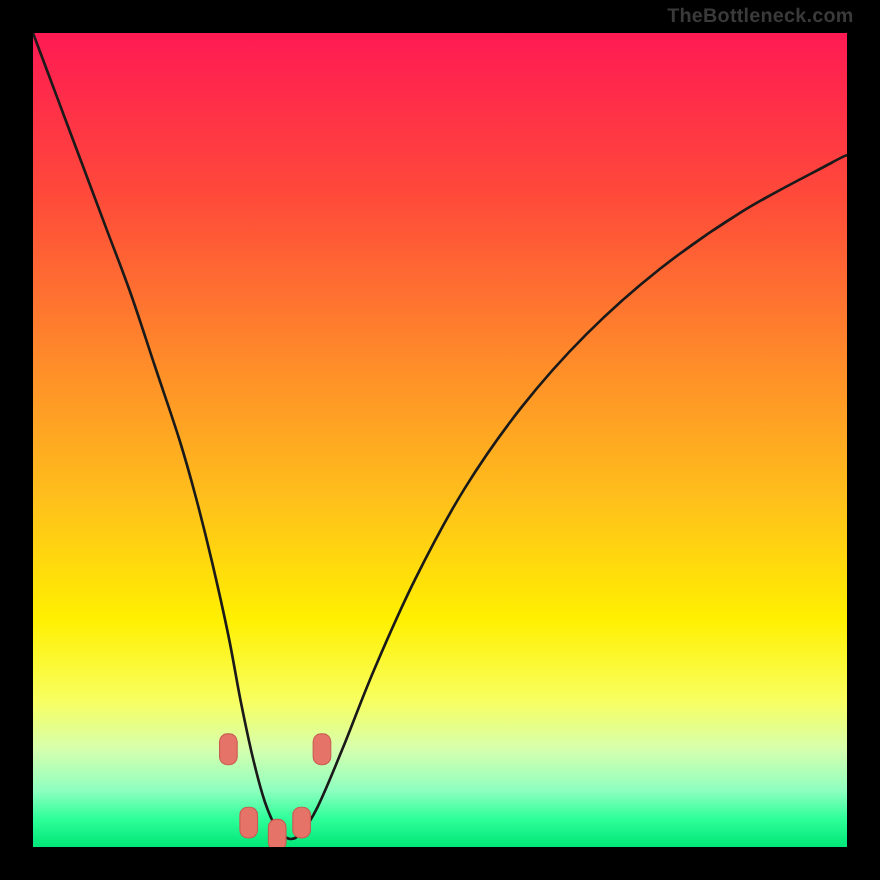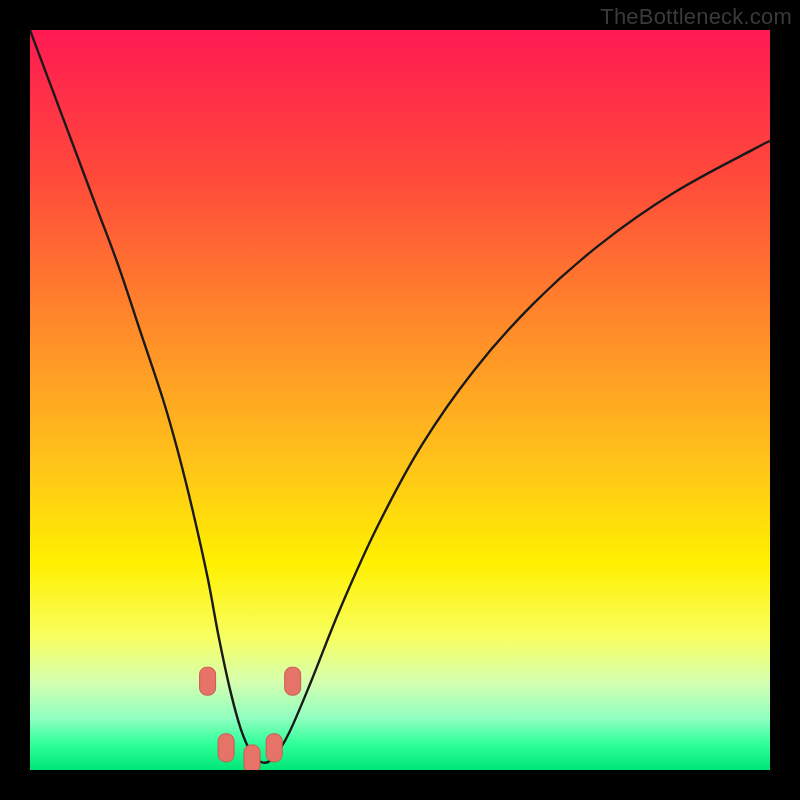--- a/index.html
+++ b/index.html
@@ -22,24 +22,24 @@
   .plot {
     position: absolute;
     left: 0;
     top: 0;
     width: 740px;
     height: 740px;
   }
   .watermark {
     position: absolute;
     top: 4px;
-    right: 8px;
+    right: 24px;
     color: #3a3a3a;
-    font-size: 22px;
-    font-weight: 400;
+    font-size: 18px;
+    font-weight: 700;
     letter-spacing: 0.2px;
     z-index: 50;
   }
   svg { display: block; }
 </style>
 </head>
 <body>
 
 <div class="watermark">TheBottleneck.com</div>
 

